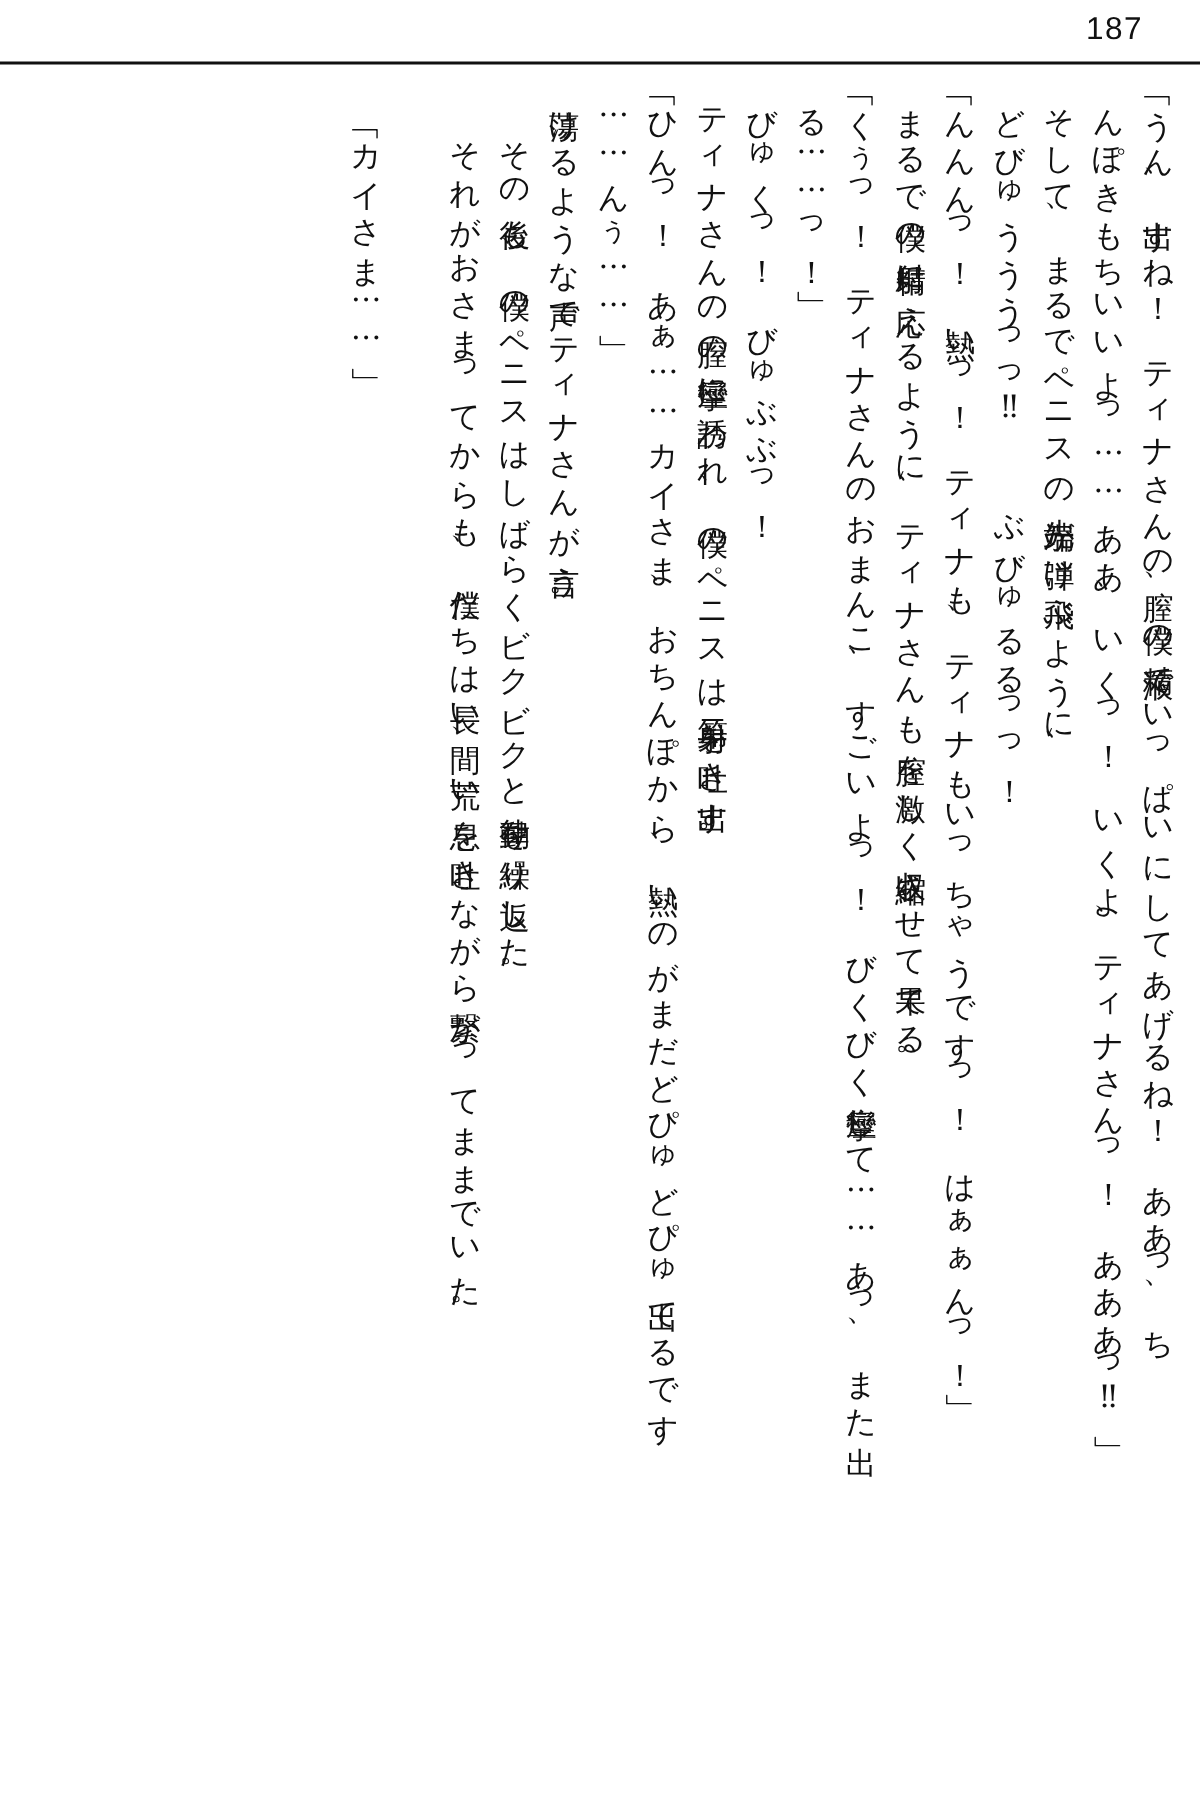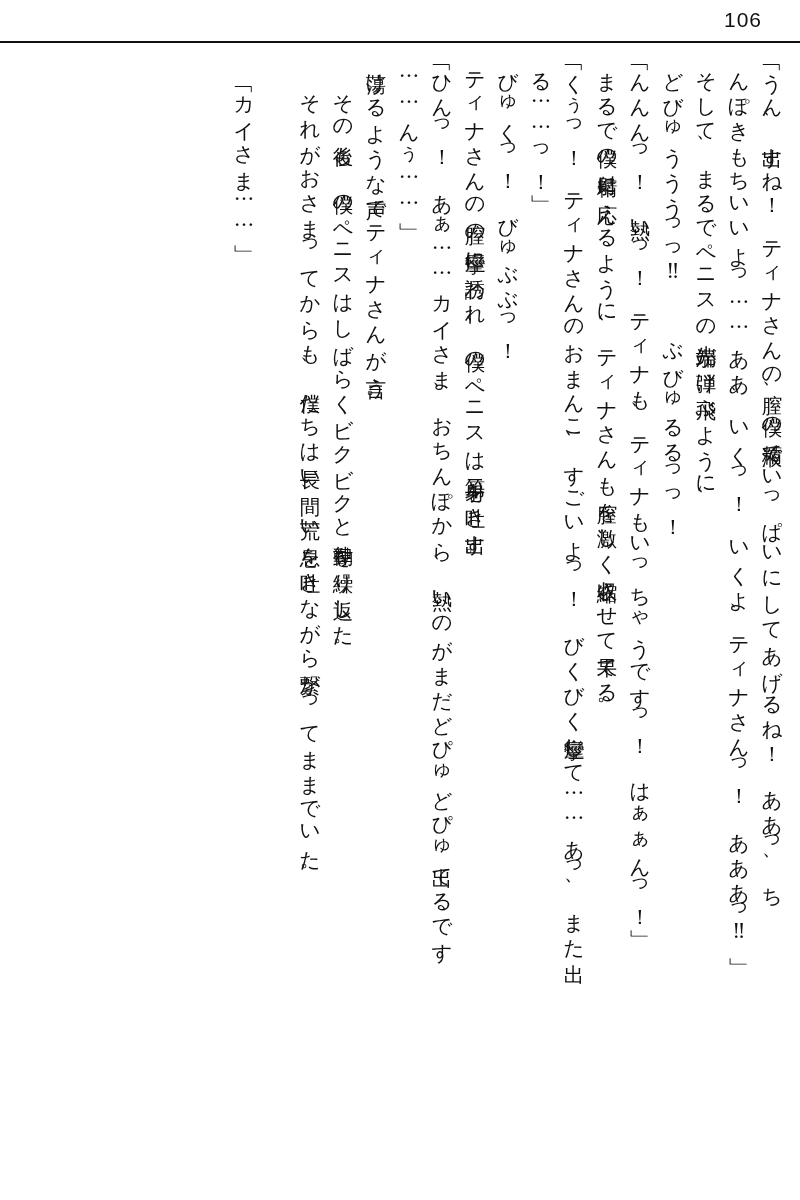--- a/index.html
+++ b/index.html
@@ -63,21 +63,21 @@
   }
   
   .ind0 { padding-top: 0px; }
   .ind1 { padding-top: 22px; }
 </style>
 </head>
 <body>
 
 <div id="page">
 
-  <div id="page-number">106</div>
+  <div id="page-number">187</div>
   <div id="header-rule"></div>
 
   <div id="body" style="flex-direction: row-reverse; justify-content: flex-start; right: 18px;">
 
   <div class="vline ind0">「うん、出すね！　ティナさんの膣、僕の精液でいっぱいにしてあげるね！　ああっ、ち</div>
       <div class="vline ind0">んぽきもちいいよっ……ああ、いくっ！　いくよ、ティナさんっ！　あああっ‼」</div>
       <div class="vline ind0">そして、まるでペニスの先端が弾け飛ぶように、</div>
       <div class="vline ind0">どびゅうううっっ‼　　ぶびゅるるっっ！</div>
       <div class="vline ind0">「んんんっ！　熱いっ！　ティナも、ティナもいっちゃうですっ！　はぁぁんっ！」</div>
       <div class="vline ind0">まるで僕の射精に応えるように、ティナさんも膣を激しく収縮させて果てる。</div>

